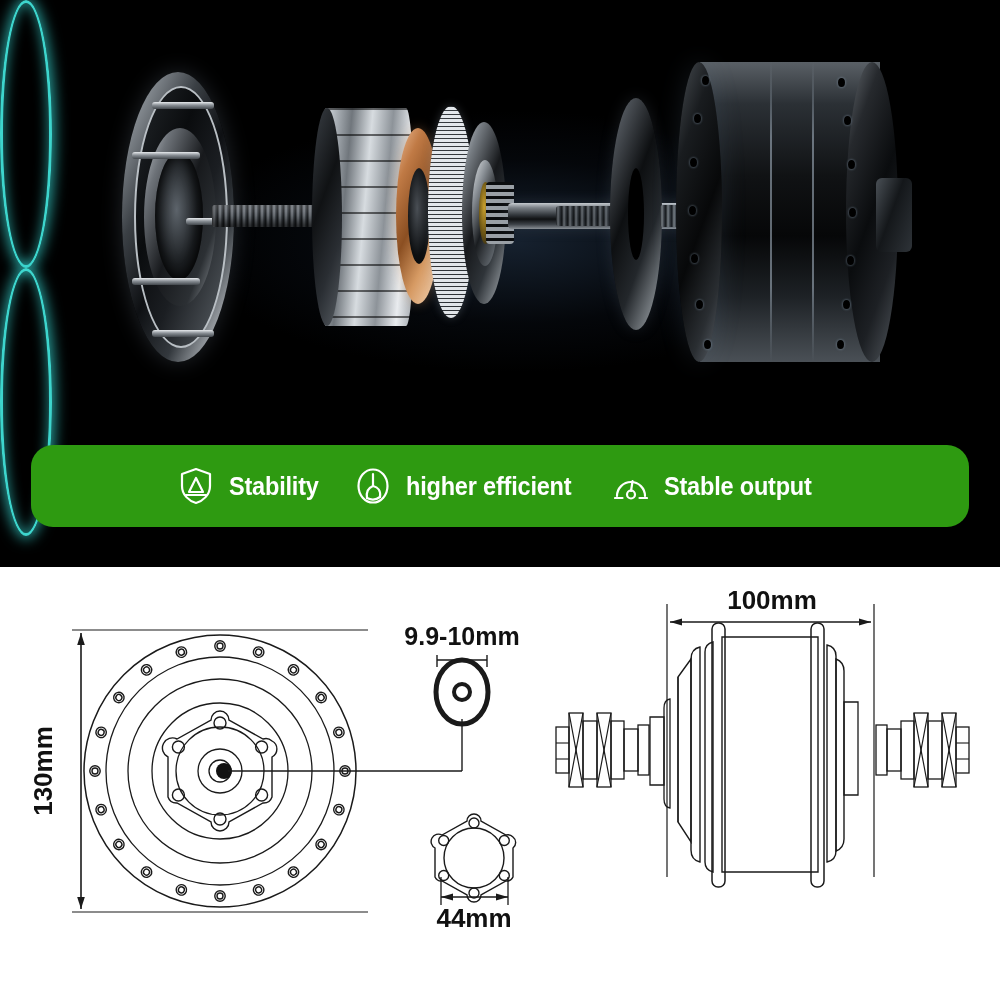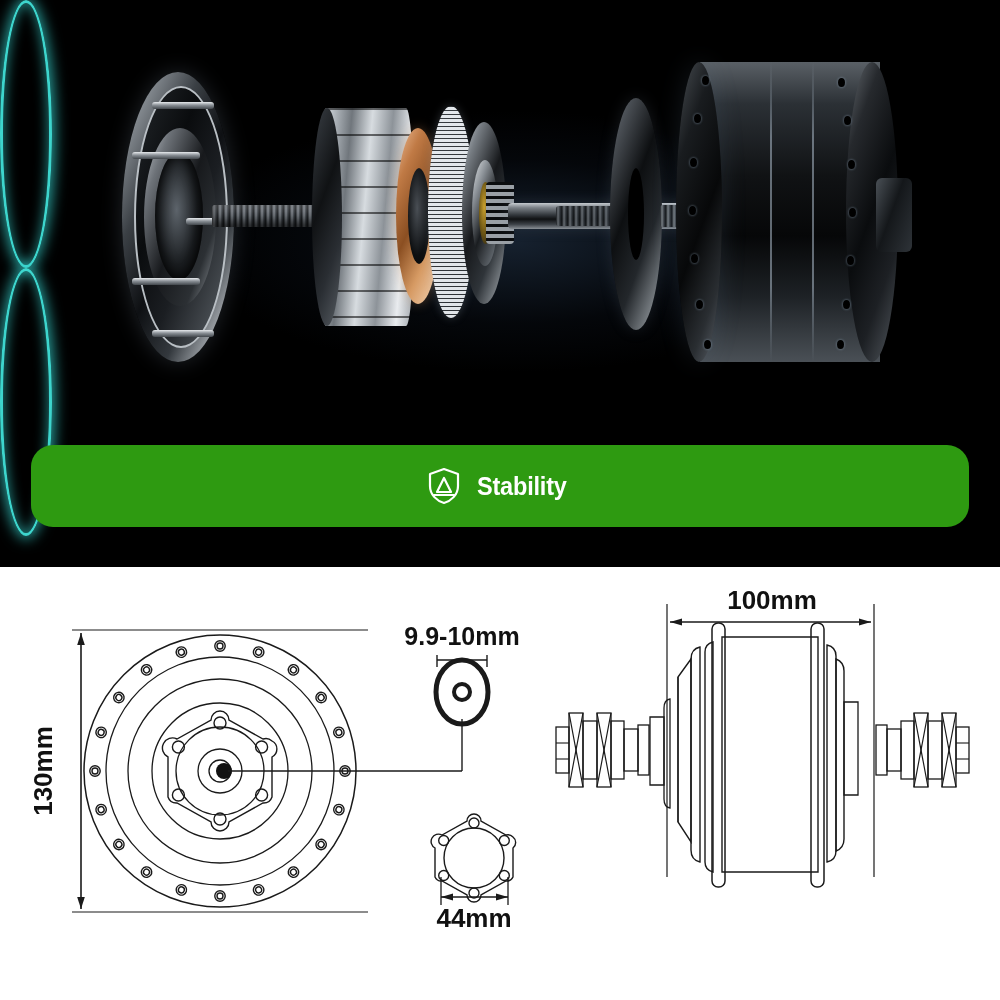--- a/index.html
+++ b/index.html
@@ -283,21 +283,45 @@
         <span class="feature-icon">
           <svg viewBox="0 0 34 38" width="34" height="38" fill="none" stroke="#ffffff" stroke-width="2.2" stroke-linejoin="round" stroke-linecap="round">
             <path d="M17 2 L31 7 V19 C31 28 24 34 17 36 C10 34 3 28 3 19 V7 Z"></path>
             <path d="M17 11 L24 25 H10 Z"></path>
             <line x1="7" y1="28" x2="27" y2="28"></line>
           </svg>
         </span>
         <span class="feature-label">Stability</span>
       </div>
 
-
+      <div class="feature">
+        <span class="feature-icon">
+          <svg viewBox="0 0 34 38" width="34" height="38" fill="none" stroke="#ffffff" stroke-width="2.2" stroke-linejoin="round" stroke-linecap="round">
+            <ellipse cx="17" cy="19" rx="14.5" ry="16.5"></ellipse>
+            <path d="M17 19 L17 7"></path>
+            <path d="M17 19 C12 21 10 25 11 31"></path>
+            <path d="M17 19 C22 20 25 24 24 30"></path>
+            <path d="M11 31 C15 33 20 33 24 30"></path>
+          </svg>
+        </span>
+        <span class="feature-label">higher efficient</span>
+      </div>
+
+      <div class="feature">
+        <span class="feature-icon">
+          <svg viewBox="0 0 34 38" width="34" height="38" fill="none" stroke="#ffffff" stroke-width="2.2" stroke-linejoin="round" stroke-linecap="round">
+            <path d="M3 29 A14 14 0 0 1 31 29"></path>
+            <circle cx="17" cy="27.5" r="4"></circle>
+            <path d="M17 24 L18.6 14"></path>
+            <line x1="1" y1="31" x2="8.5" y2="31"></line>
+            <line x1="25.5" y1="31" x2="33" y2="31"></line>
+          </svg>
+        </span>
+        <span class="feature-label">Stable output</span>
+      </div>
 
 
     </div>
   </div>
 
   <div class="tech">
     <svg width="1000" height="433" viewBox="0 0 1000 433">
       <g stroke="#1a1a1a" fill="none" stroke-width="1.4">
 
         <g>

